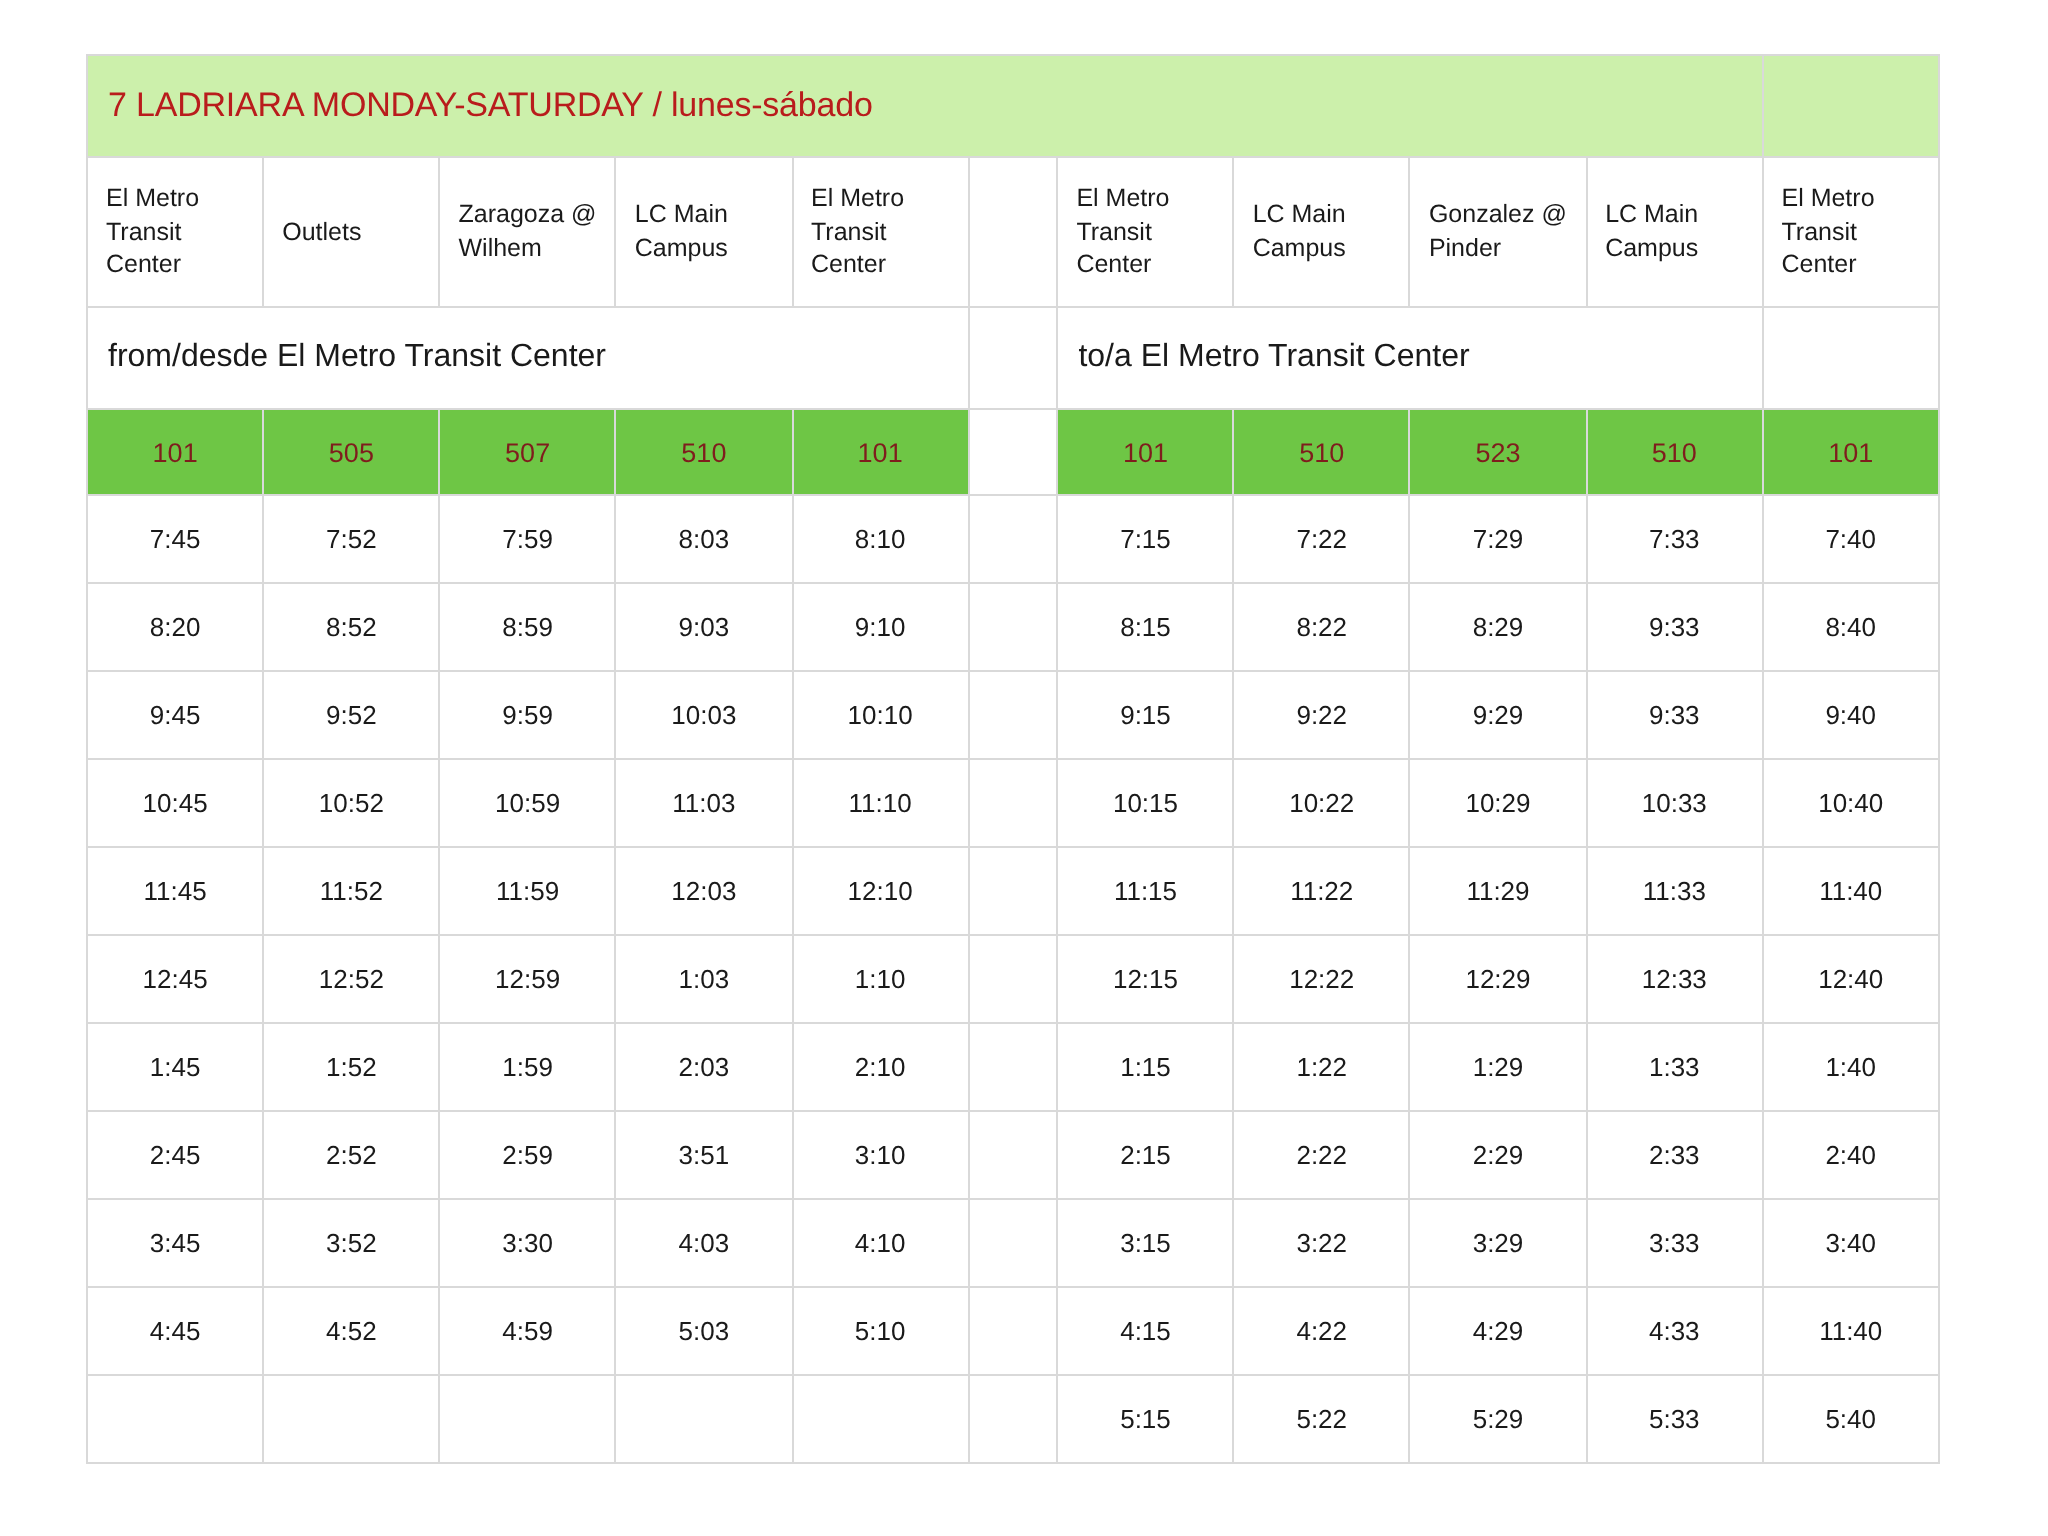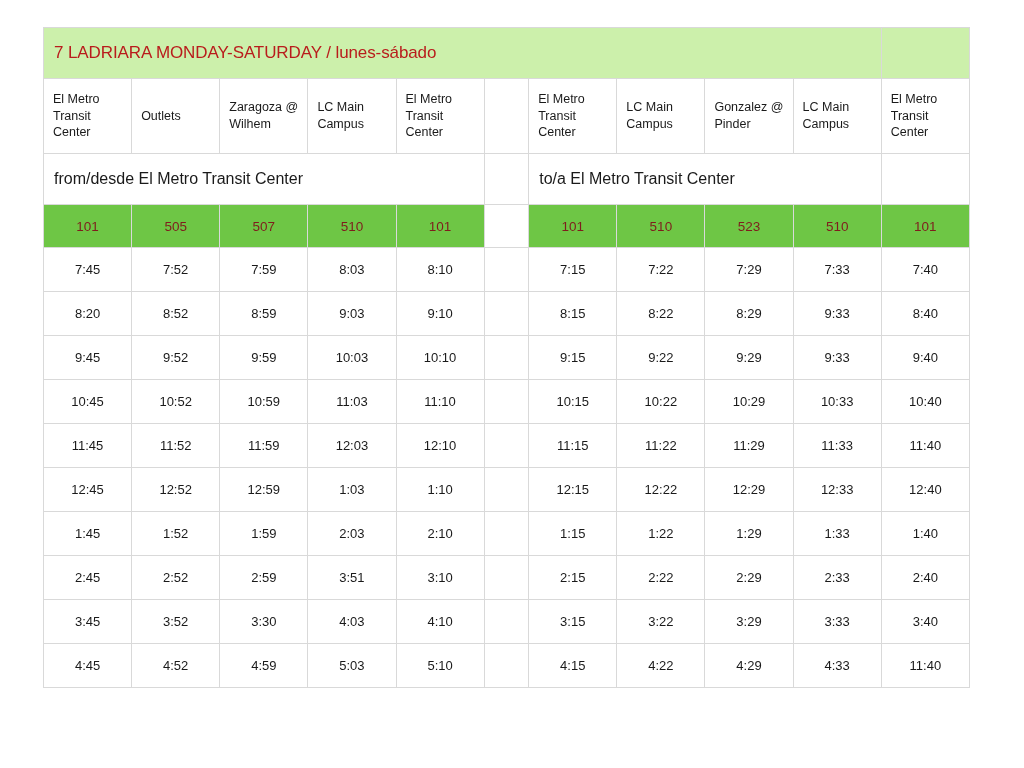--- a/index.html
+++ b/index.html
@@ -287,16 +287,29 @@
         <td class="time-cell">4:59</td>
         <td class="time-cell">5:03</td>
         <td class="time-cell">5:10</td>
         <td class="time-gap"></td>
         <td class="time-cell">4:15</td>
         <td class="time-cell">4:22</td>
         <td class="time-cell">4:29</td>
         <td class="time-cell">4:33</td>
         <td class="time-cell">11:40</td>
       </tr>
+      <tr>
+        <td class="time-cell empty-cell"></td>
+        <td class="time-cell empty-cell"></td>
+        <td class="time-cell empty-cell"></td>
+        <td class="time-cell empty-cell"></td>
+        <td class="time-cell empty-cell"></td>
+        <td class="time-gap"></td>
+        <td class="time-cell">5:15</td>
+        <td class="time-cell">5:22</td>
+        <td class="time-cell">5:29</td>
+        <td class="time-cell">5:33</td>
+        <td class="time-cell">5:40</td>
+      </tr>
     </tbody>
       </table>
   </div>
 </div>
 
 </body></html>

